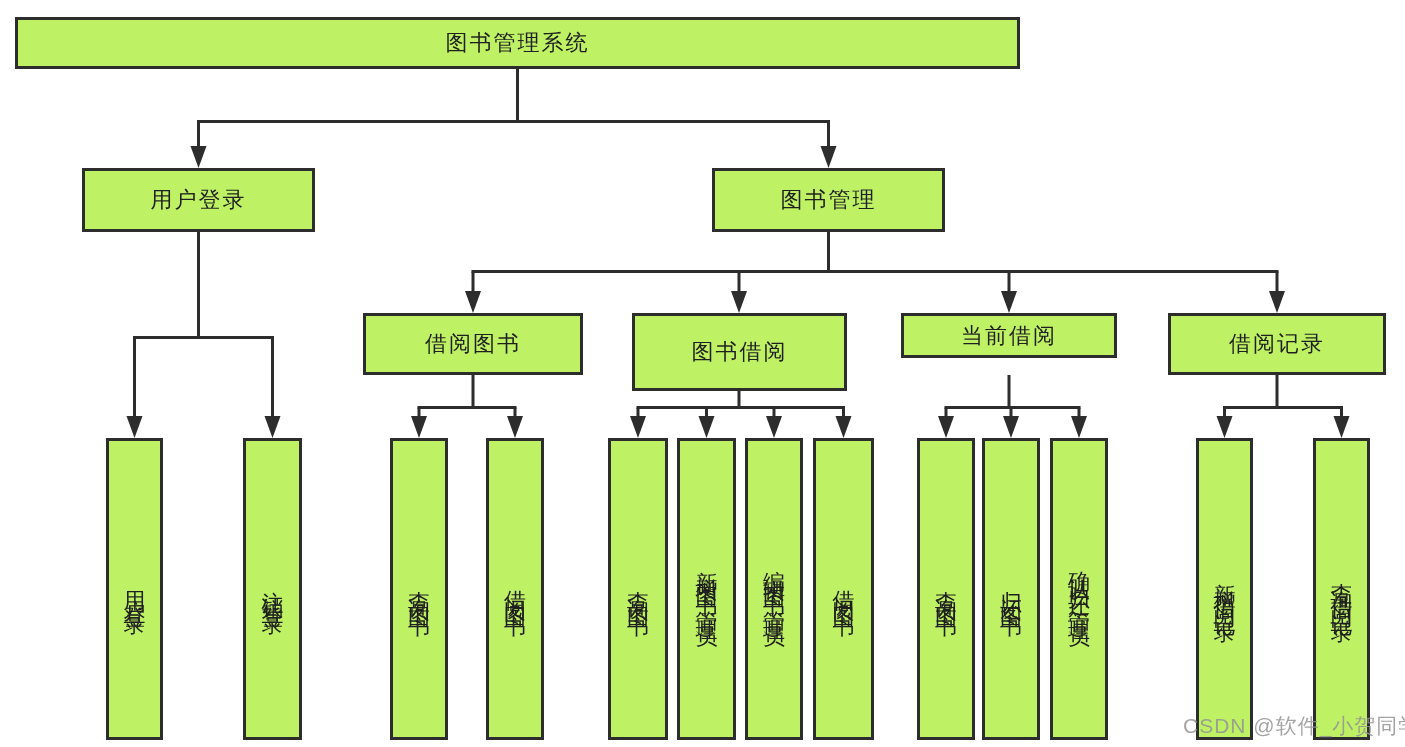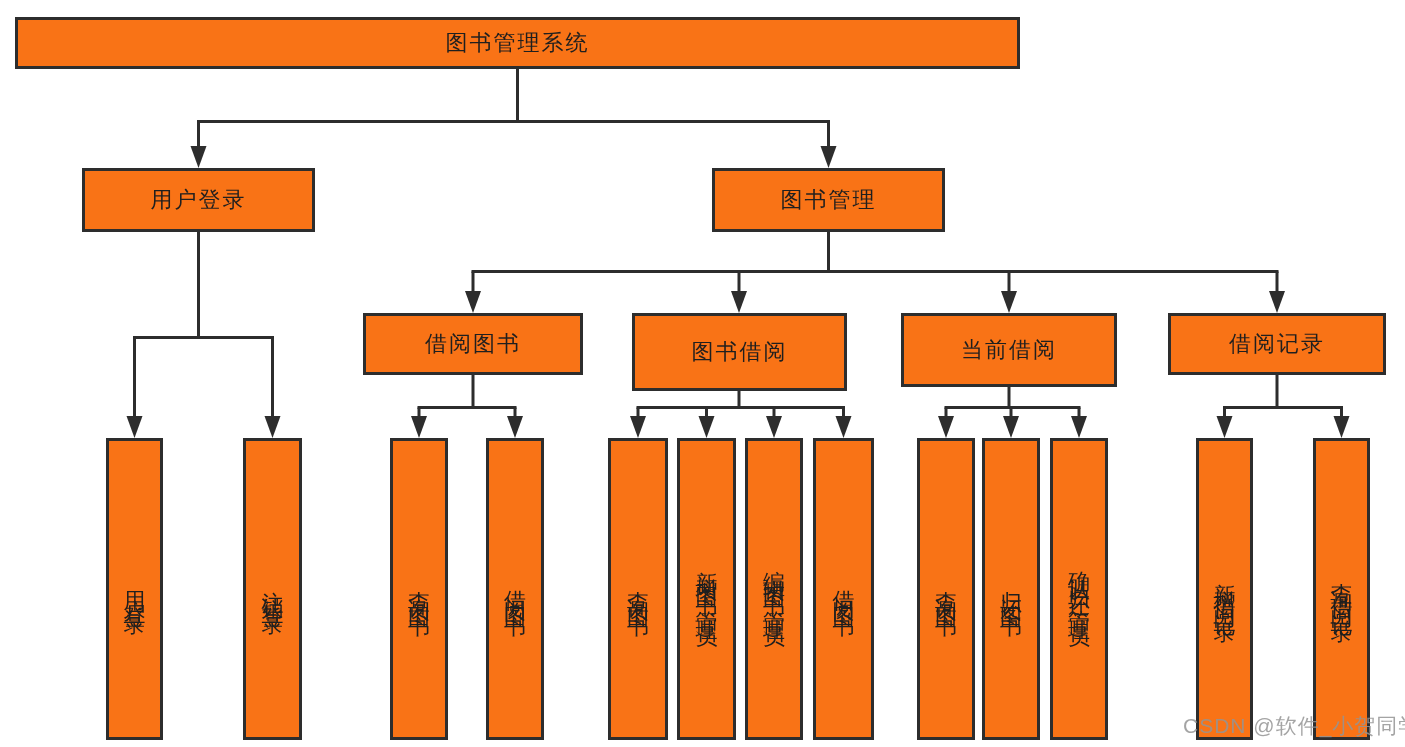--- a/index.html
+++ b/index.html
@@ -25,21 +25,21 @@
     stroke: #2d2d2d;
     stroke-width: 3;
   }
   svg.connectors polygon {
     fill: #2d2d2d;
   }
   .node {
     position: absolute;
     box-sizing: border-box;
     border: 3px solid #2d2d2d;
-    background: #f97316;
+    background: #bef264;
     color: #1f1f1f;
     display: flex;
     align-items: center;
     justify-content: center;
     z-index: 2;
   }
   .h-node {
     font-size: 22px;
     letter-spacing: 2px;
     white-space: nowrap;
@@ -136,21 +136,21 @@
     </g>
   </svg>
 
   <div class="node h-node" style="left:15px; top:17px; width:1005px; height:52px;">图书管理系统</div>
 
   <div class="node h-node" style="left:82px; top:168px; width:233px; height:64px;">用户登录</div>
   <div class="node h-node" style="left:712px; top:168px; width:233px; height:64px;">图书管理</div>
 
   <div class="node h-node" style="left:363px; top:313px; width:220px; height:62px;">借阅图书</div>
   <div class="node h-node" style="left:632px; top:313px; width:215px; height:78px;">图书借阅</div>
-  <div class="node h-node" style="left:901px; top:313px; width:216px; height:74px;">当前借阅</div>
+  <div class="node h-node" style="left:901px; top:313px; width:216px; height:45px;">当前借阅</div>
   <div class="node h-node" style="left:1168px; top:313px; width:218px; height:62px;">借阅记录</div>
 
   <div class="node v-node" style="left:106px; top:438px; width:57px; height:302px;">用户登录</div>
   <div class="node v-node" style="left:243px; top:438px; width:59px; height:302px;">注销登录</div>
 
   <div class="node v-node" style="left:390px; top:438px; width:58px; height:302px;">查询图书</div>
   <div class="node v-node" style="left:486px; top:438px; width:58px; height:302px;">借阅图书</div>
 
   <div class="node v-node" style="left:608px; top:438px; width:60px; height:302px;">查询图书</div>
   <div class="node v-node" style="left:677px; top:438px; width:59px; height:302px;">新增图书（管理员）</div>

